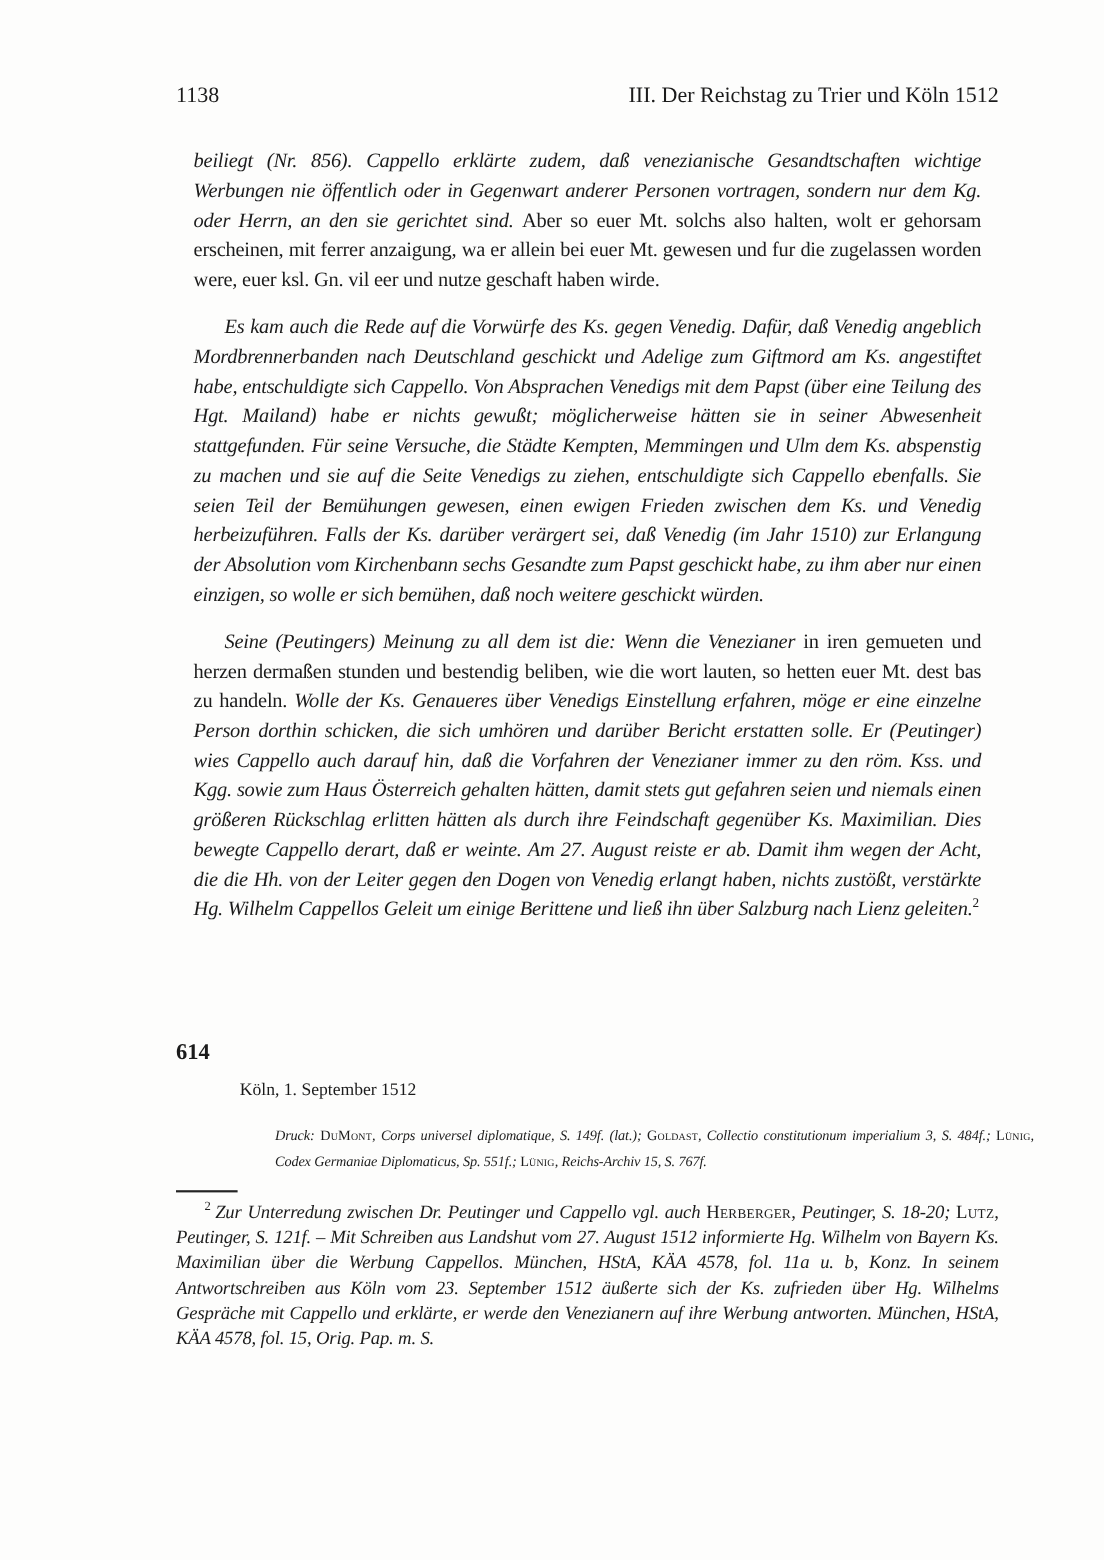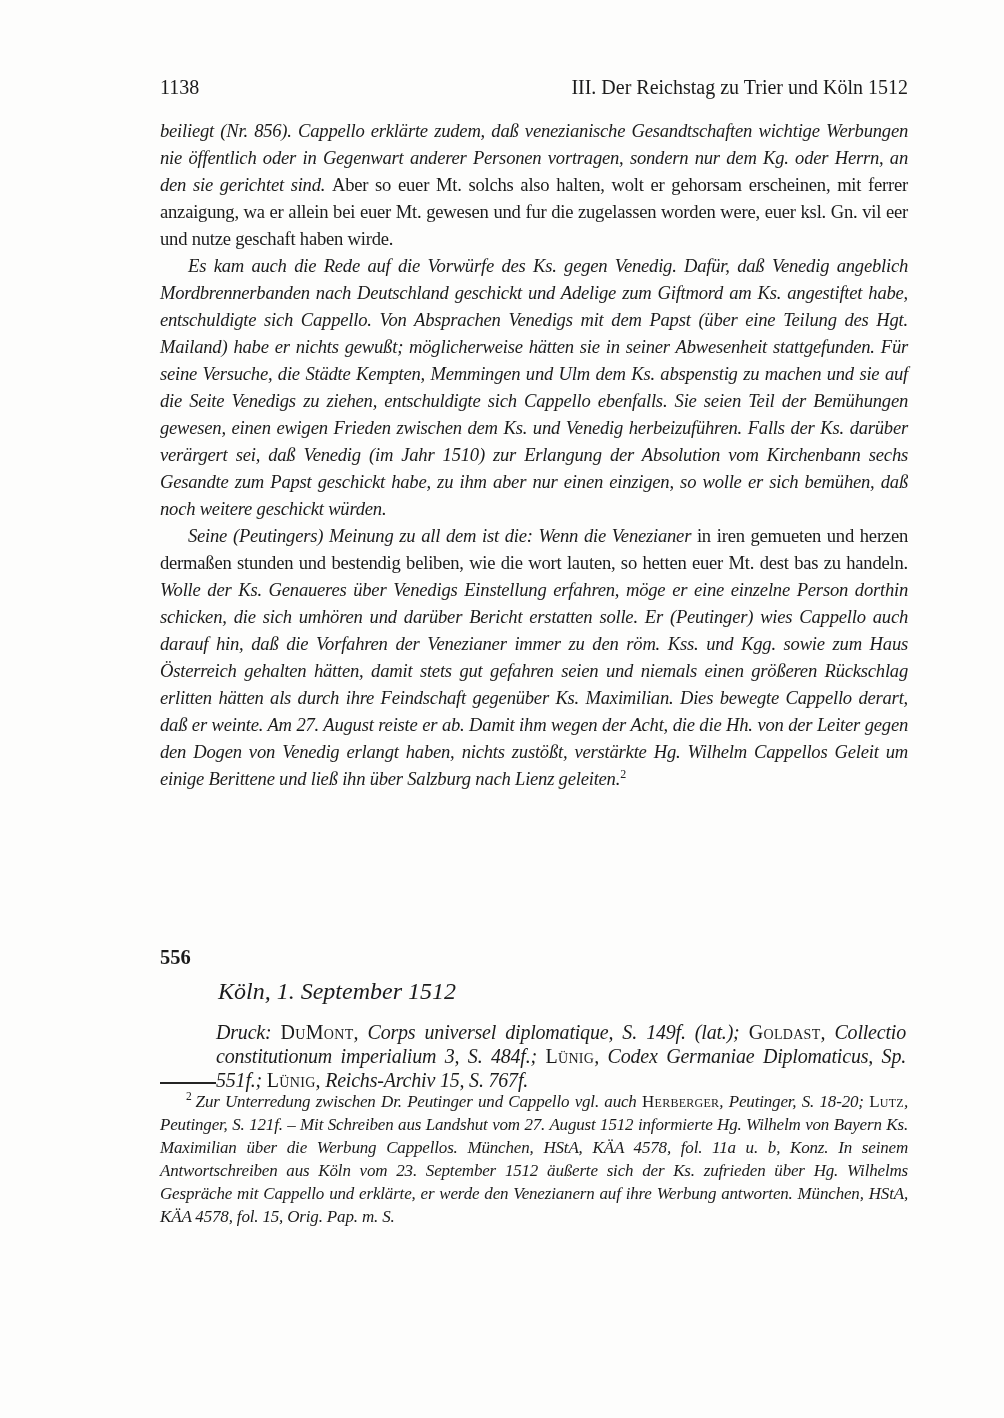--- a/index.html
+++ b/index.html
@@ -16,21 +16,21 @@
   .col { position: absolute; left: 160px; width: 748px; }
 
   
   .running-head { top: 76px; height: 26px; font-size: 20px; }
   .page-num { position: absolute; left: 0; top: 0; }
   .run-title { display: block; text-align: right; }
 
   
   .body-block { top: 117px; }
   .body-par {
-    margin: 0;
+    margin: 16px;
     font-size: 18.6px;
     line-height: 27px;
     text-align: justify;
     letter-spacing: -0.012em;
     hyphens: none;
   }
   .body-par.indent { text-indent: 28px; }
   .it { font-style: italic; }
   .rm { font-style: normal; }
   sup.fn-ref {
@@ -45,28 +45,27 @@
   .entry-head {
     display: flex;
     font-weight: bold;
     font-size: 20.5px;
     line-height: 26px;
     margin: 0;
   }
   .entry-num { width: 58px; flex: 0 0 58px; }
   .entry-dateline {
     margin: 9px 0 17px 58px;
-    font-style: italic;
-    font-size: 24px;
+    font-size: 16px;
     line-height: 24px;
   }
   .entry-druck {
-    margin: 11px 0 0 56px;
+    margin: 11px 0 0 90px;
     width: 690px;
-    font-size: 20px;
+    font-size: 13px;
     line-height: 24px;
     text-align: justify;
     font-style: italic;
     letter-spacing: -0.01em;
   }
   .sc {
     font-variant: small-caps;
     font-style: normal;
     letter-spacing: 0.015em;
   }
@@ -106,21 +105,21 @@
   </div>
 
   <div class="col body-block">
     <p class="body-par"><span class="it">beiliegt (Nr. 856). Cappello erklärte zudem, daß venezianische Gesandtschaften wichtige Werbungen nie öffentlich oder in Gegenwart anderer Personen vortragen, sondern nur dem Kg. oder Herrn, an den sie gerichtet sind. </span><span class="rm">Aber so euer Mt. solchs also halten, wolt er gehorsam erscheinen, mit ferrer anzaigung, wa er allein bei euer Mt. gewesen und fur die zugelassen worden were, euer ksl. Gn. vil eer und nutze geschaft haben wirde.</span></p>
     <p class="body-par indent"><span class="it">Es kam auch die Rede auf die Vorwürfe des Ks. gegen Venedig. Dafür, daß Venedig angeblich Mordbrennerbanden nach Deutschland geschickt und Adelige zum Giftmord am Ks. angestiftet habe, entschuldigte sich Cappello. Von Absprachen Venedigs mit dem Papst (über eine Teilung des Hgt. Mailand) habe er nichts gewußt; möglicherweise hätten sie in seiner Abwesenheit stattgefunden. Für seine Versuche, die Städte Kempten, Memmingen und Ulm dem Ks. abspenstig zu machen und sie auf die Seite Venedigs zu ziehen, entschuldigte sich Cappello ebenfalls. Sie seien Teil der Bemühungen gewesen, einen ewigen Frieden zwischen dem Ks. und Venedig herbeizuführen. Falls der Ks. darüber verärgert sei, daß Venedig (im Jahr 1510) zur Erlangung der Absolution vom Kirchenbann sechs Gesandte zum Papst geschickt habe, zu ihm aber nur einen einzigen, so wolle er sich bemühen, daß noch weitere geschickt würden.</span></p>
     <p class="body-par indent"><span class="it">Seine (Peutingers) Meinung zu all dem ist die: Wenn die Venezianer </span><span class="rm">in iren gemueten und herzen dermaßen stunden und bestendig beliben, wie die wort lauten, so hetten euer Mt. dest bas zu handeln. </span><span class="it">Wolle der Ks. Genaueres über Venedigs Einstellung erfahren, möge er eine einzelne Person dorthin schicken, die sich umhören und darüber Bericht erstatten solle. Er (Peutinger) wies Cappello auch darauf hin, daß die Vorfahren der Venezianer immer zu den röm. Kss. und Kgg. sowie zum Haus Österreich gehalten hätten, damit stets gut gefahren seien und niemals einen größeren Rückschlag erlitten hätten als durch ihre Feindschaft gegenüber Ks. Maximilian. Dies bewegte Cappello derart, daß er weinte. Am 27. August reiste er ab. Damit ihm wegen der Acht, die die Hh. von der Leiter gegen den Dogen von Venedig erlangt haben, nichts zustößt, verstärkte Hg. Wilhelm Cappellos Geleit um einige Berittene und ließ ihn über Salzburg nach Lienz geleiten.</span><sup class="fn-ref">2</sup></p>
   </div>
 
   <div class="col entry-block">
     <p class="entry-head">
-      <span class="entry-num">556</span>
+      <span class="entry-num">614</span>
     </p>
     <p class="entry-dateline">Köln, 1. September 1512</p>
     <p class="entry-druck"><span class="it">Druck: </span><span class="sc">DuMont</span><span>, Corps universel diplomatique, S. 149f. (lat.); </span><span class="sc">Goldast</span><span>, Collectio constitutionum imperialium 3, S. 484f.; </span><span class="sc">Lünig</span><span>, Codex Germaniae Diplomaticus, Sp. 551f.; </span><span class="sc">Lünig</span><span>, Reichs-Archiv 15, S. 767f.</span></p>
   </div>
 
   <div class="col footnote-block">
     <div class="fn-rule"></div>
     <p class="footnote-par"><sup class="fn-mark">2</sup><span>Zur Unterredung zwischen Dr. Peutinger und Cappello vgl. auch </span><span class="sc">Herberger</span><span>, Peutinger, S. 18-20; </span><span class="sc">Lutz</span><span>, Peutinger, S. 121f. – Mit Schreiben aus Landshut vom 27. August 1512 informierte Hg. Wilhelm von Bayern Ks. Maximilian über die Werbung Cappellos. München, HStA, KÄA 4578, fol. 11a u. b, Konz. In seinem Antwortschreiben aus Köln vom 23. September 1512 äußerte sich der Ks. zufrieden über Hg. Wilhelms Gespräche mit Cappello und erklärte, er werde den Venezianern auf ihre Werbung antworten. München, HStA, KÄA 4578, fol. 15, Orig. Pap. m. S.</span></p>
   </div>
 

